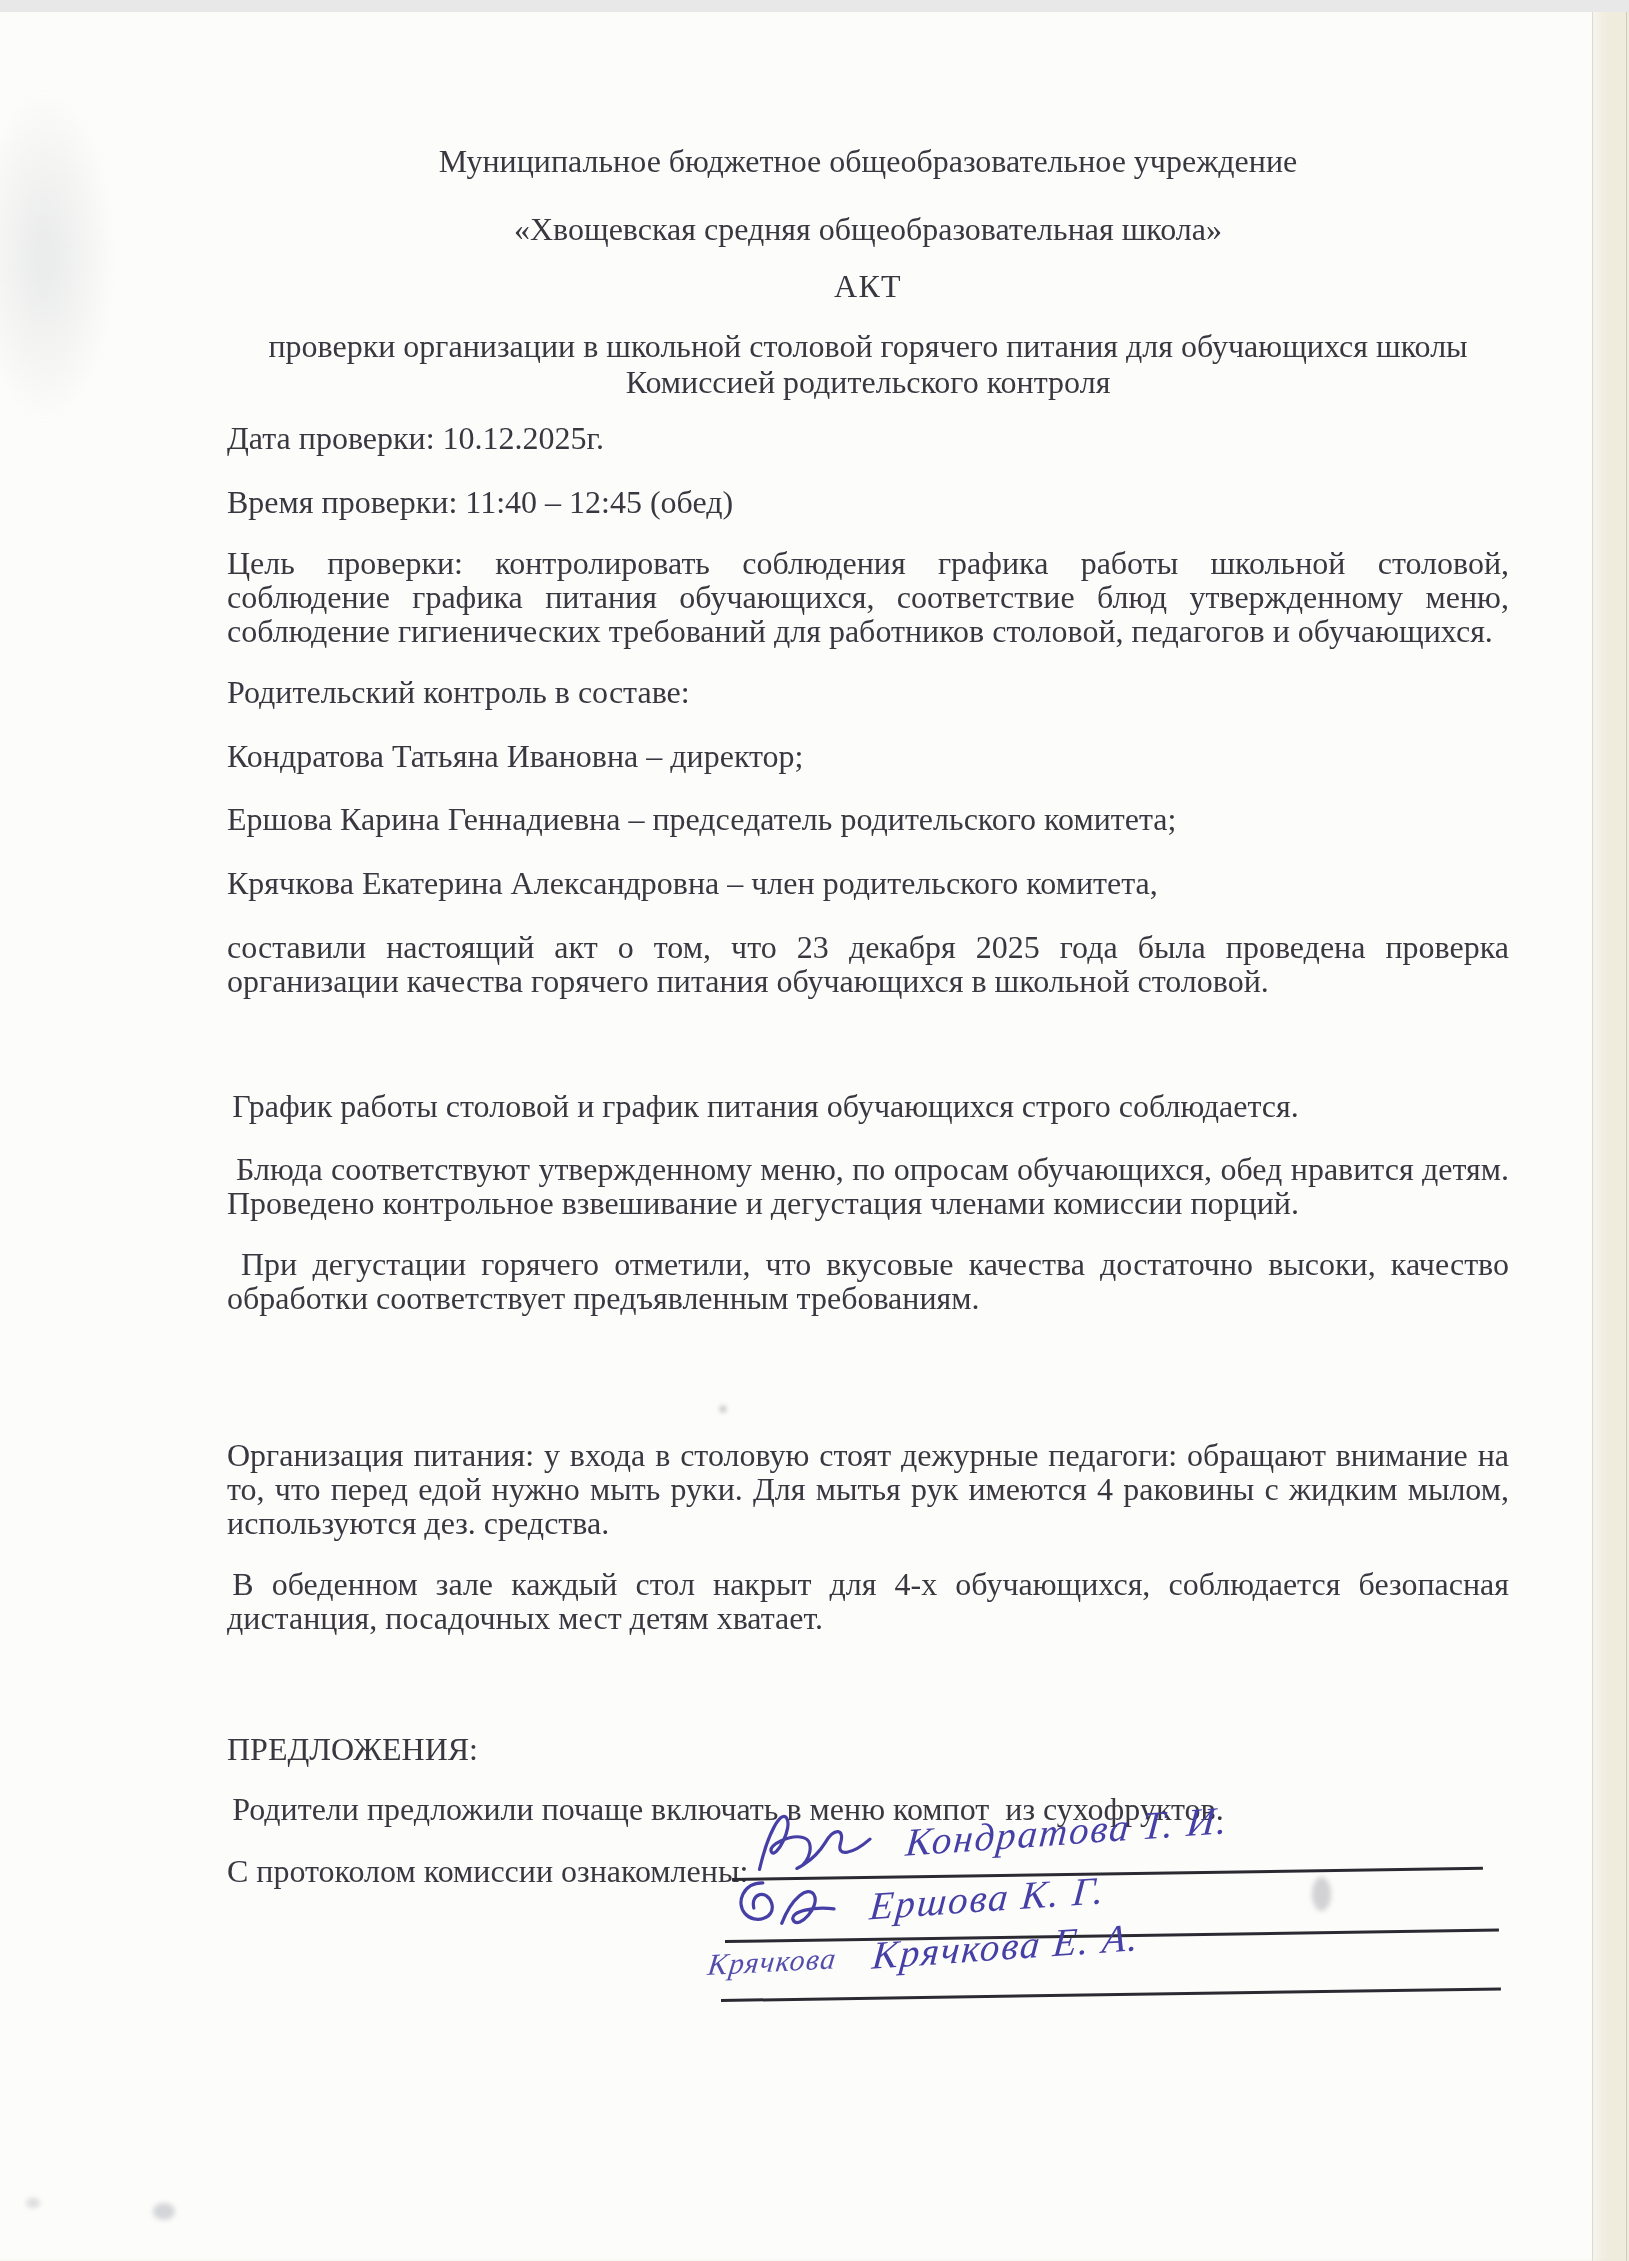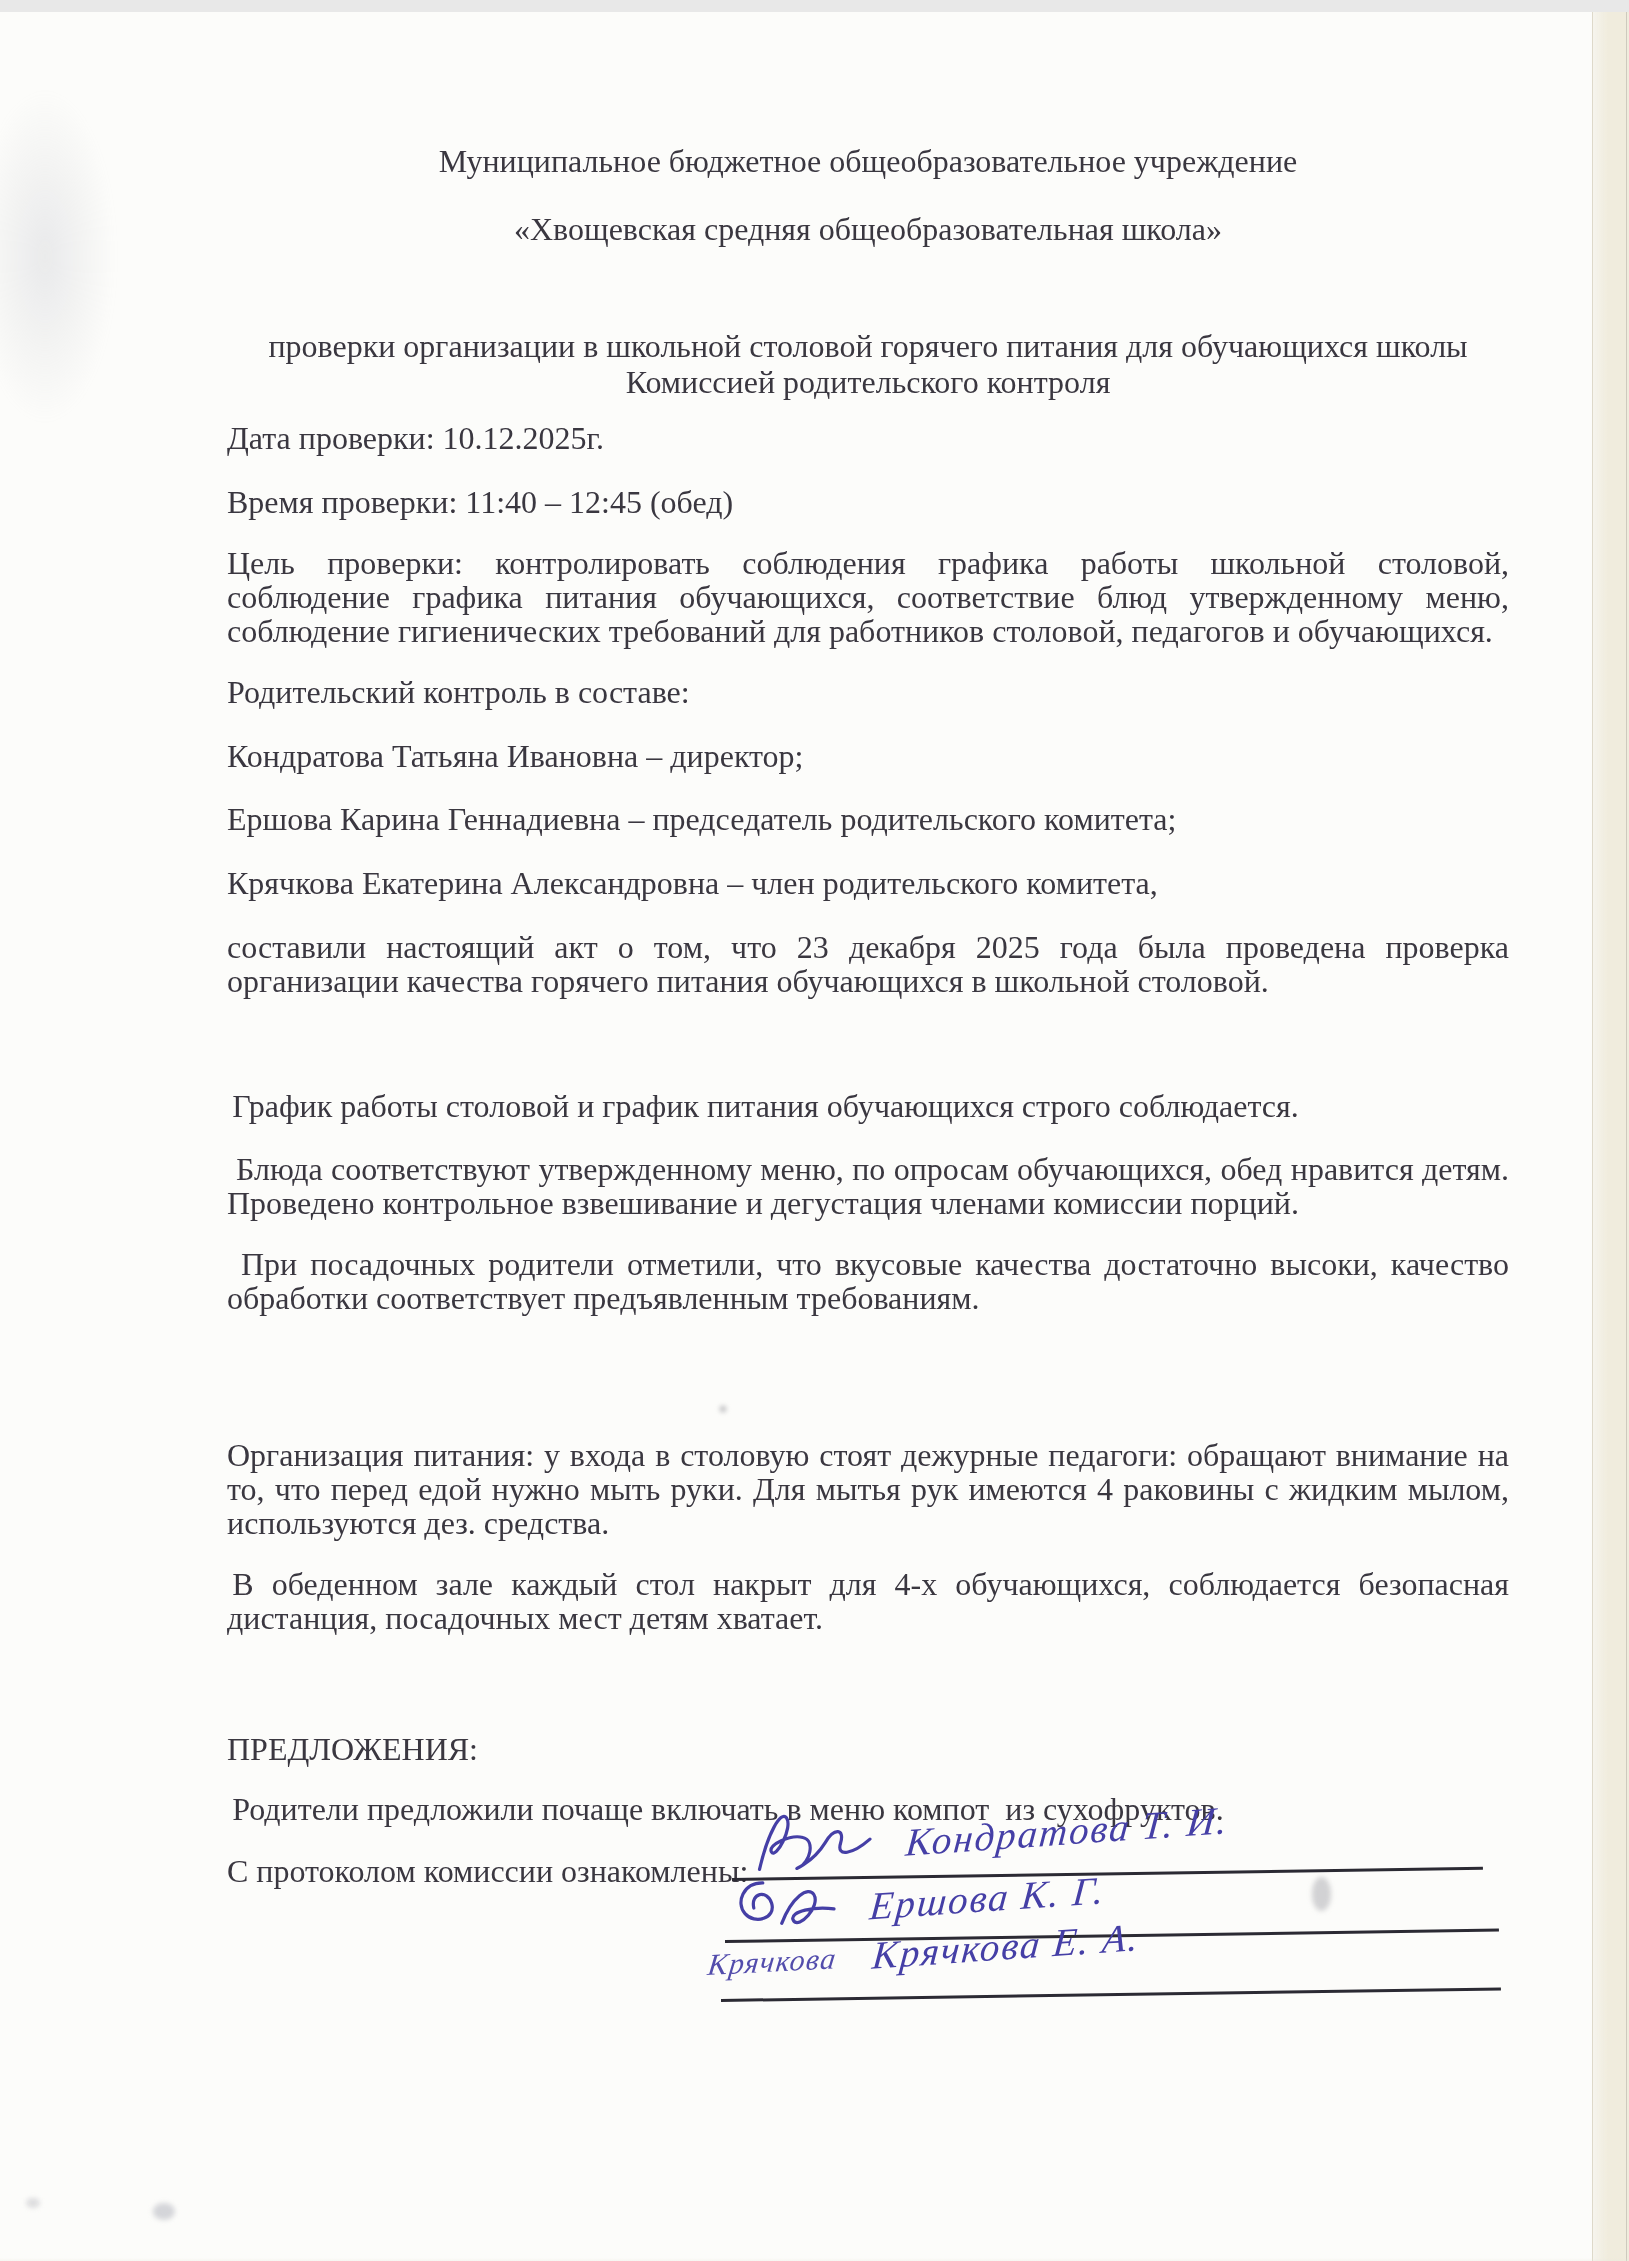--- a/index.html
+++ b/index.html
@@ -115,41 +115,42 @@
   <div class="smudge smudge-sig"></div>
   <div class="smudge dot-a"></div>
   <div class="smudge dot-b"></div>
   <div class="smudge dot-c"></div>
 
   <div class="content">
 
     <p class="center" style="top:132px">Муниципальное бюджетное общеобразовательное учреждение</p>
     <p class="center" style="top:200px">«Хвощевская средняя общеобразовательная школа»</p>
 
+    <p class="center" style="top:257px; letter-spacing:1.3px">АКТ</p>
 
     <p class="center" style="top:317px">проверки организации в школьной столовой горячего питания для обучающихся школы</p>
     <p class="center" style="top:353px">Комиссией родительского контроля</p>
 
     <p style="top:409px">Дата проверки: 10.12.2025г.</p>
     <p style="top:473px">Время проверки: 11:40 – 12:45 (обед)</p>
 
     <p class="justify" style="top:534px">Цель проверки: контролировать соблюдения графика работы школьной столовой, соблюдение графика питания обучающихся, соответствие блюд утвержденному меню, соблюдение гигиенических требований для работников столовой, педагогов и обучающихся.</p>
 
     <p style="top:663px">Родительский контроль в составе:</p>
 
     <p style="top:790px">Ершова Карина Геннадиевна – председатель родительского комитета;</p>
     <p style="top:727px">Кондратова Татьяна Ивановна – директор;</p>
     <p style="top:854px">Крячкова Екатерина Александровна – член родительского комитета,</p>
 
     <p class="justify" style="top:918px">составили настоящий акт о том, что 23 декабря 2025 года была проведена проверка организации качества горячего питания обучающихся в школьной столовой.</p>
 
 
     <p class="ind8" style="top:1077px">График работы столовой и график питания обучающихся строго соблюдается.</p>
     <p class="justify ind14" style="top:1140px">Блюда соответствуют утвержденному меню, по опросам обучающихся, обед нравится детям. Проведено контрольное взвешивание и дегустация членами комиссии порций.</p>
-    <p class="justify ind22" style="top:1235px">При посадочных родители отметили, что вкусовые качества достаточно высоки, качество обработки соответствует предъявленным требованиям.</p>
+    <p class="justify ind22" style="top:1235px">При дегустации горячего отметили, что вкусовые качества достаточно высоки, качество обработки соответствует предъявленным требованиям.</p>
     <p class="justify" style="top:1426px">Организация питания: у входа в столовую стоят дежурные педагоги: обращают внимание на то, что перед едой нужно мыть руки. Для мытья рук имеются 4 раковины с жидким мылом, используются дез. средства.</p>
     <p class="justify ind8" style="top:1555px">В обеденном зале каждый стол накрыт для 4-х обучающихся, соблюдается безопасная дистанция, посадочных мест детям хватает.</p>
 
     <p style="top:1720px">ПРЕДЛОЖЕНИЯ:</p>
     <p class="ind8 prewrap" style="top:1780px">Родители предложили почаще включать в меню компот  из сухофруктов.</p>
 
     <p style="top:1842px">С протоколом комиссии ознакомлены:</p>
   </div>
 
   <div class="sig-line" style="left:732px; top:1866px; width:751px"></div>

